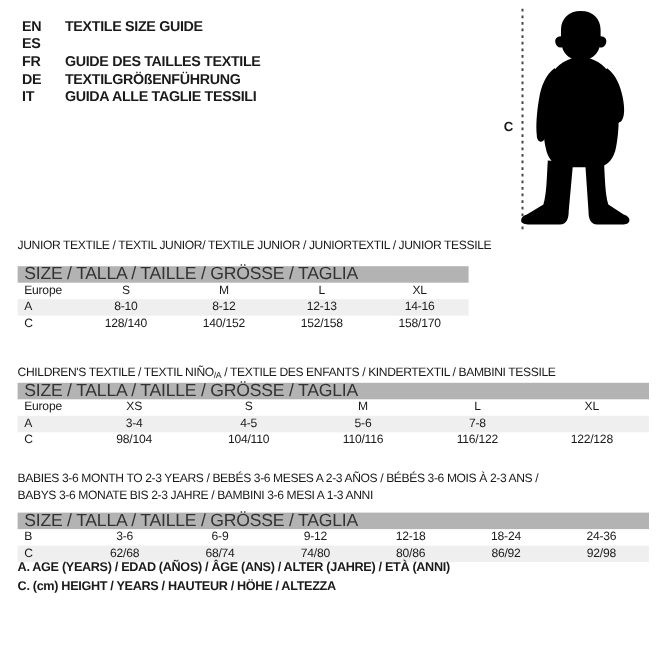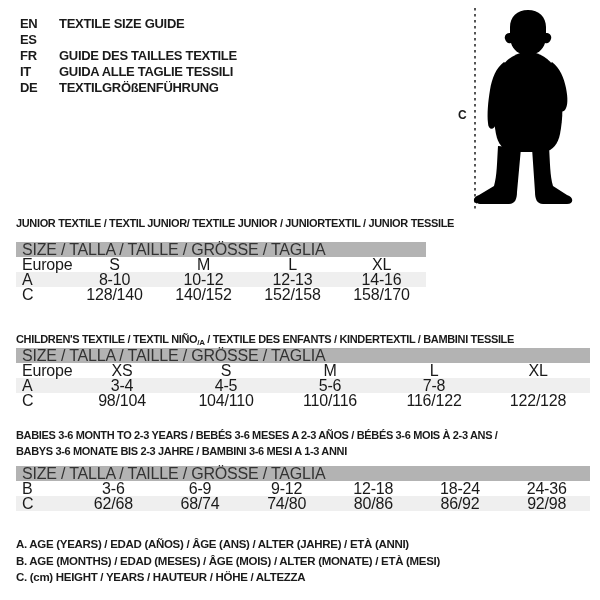--- a/index.html
+++ b/index.html
@@ -11,71 +11,71 @@
   .lang-row{display:flex;height:16px;line-height:16px;}
   .lang-code,.lang-title{font-weight:bold;font-size:13px;letter-spacing:-0.3px;white-space:nowrap;}
   .lang-code{width:39px;}
 
   
   .figure{position:absolute;left:450px;top:0;width:150px;height:215px;}
   .fig-svg{position:absolute;left:0;top:0;}
   .c-label{position:absolute;left:8px;top:108px;font-size:12px;font-weight:600;}
 
   
-  .section-heading{position:absolute;left:16px;font-size:11px;font-weight:bold;
+  .section-heading{position:absolute;left:16px;font-size:11px;font-weight:normal;
                    letter-spacing:-0.35px;white-space:nowrap;}
   #junior-heading{top:217px;}
   #children-heading{top:333px;}
   #babies-heading{top:427px;line-height:16px;}
   .sub{font-size:8px;vertical-align:-2px;}
 
   
   .size-table{position:absolute;left:16px;}
   #junior-table{top:242px;width:410px;}
   #children-table{top:348px;width:574px;}
   #babies-table{top:466px;width:574px;}
   .size-bar{height:15px;line-height:15px;background:var(--size_bar_bg,#b3b3b3);
             color:var(--size_bar_text,#333333);font-size:16px;padding-left:6px;
             letter-spacing:-0.2px;box-sizing:border-box;}
-  .t-row{display:grid;height:15px;line-height:15px;font-size:16px;letter-spacing:-0.2px;}
+  .t-row{display:grid;height:15px;line-height:15px;font-size:11px;letter-spacing:-0.2px;}
   .cols4{grid-template-columns:54px repeat(4,1fr);}
   .cols5{grid-template-columns:54px repeat(5,1fr);}
   .cols6{grid-template-columns:54px repeat(6,1fr);}
   .t-row .label{padding-left:6px;text-align:left;}
   .t-row .cell{text-align:center;}
   .shaded{background:var(--row_shade,#efefef);}
 
   
-  .notes{position:absolute;left:16px;top:536px;}
+  .notes{position:absolute;left:16px;top:508px;}
   .note-line{font-size:11.5px;font-weight:bold;line-height:16.5px;letter-spacing:-0.3px;white-space:nowrap;}
 </style>
 </head>
 <body>
 
 <div class="canvas">
 
   <div class="lang-list">
     <div class="lang-row">
       <span class="lang-code">EN</span>
       <span class="lang-title">TEXTILE SIZE GUIDE</span>
     </div>
     <div class="lang-row">
       <span class="lang-code">ES</span>
     </div>
     <div class="lang-row">
       <span class="lang-code">FR</span>
       <span class="lang-title">GUIDE DES TAILLES TEXTILE</span>
     </div>
     <div class="lang-row">
+      <span class="lang-code">DE</span>
+      <span class="lang-title">TEXTILGRÖßENFÜHRUNG</span>
+    </div>
+    <div class="lang-row">
       <span class="lang-code">IT</span>
       <span class="lang-title">GUIDA ALLE TAGLIE TESSILI</span>
-    </div>
-    <div class="lang-row">
-      <span class="lang-code">DE</span>
-      <span class="lang-title">TEXTILGRÖßENFÜHRUNG</span>
     </div>
   </div>
 
   <div class="figure">
     <span class="c-label">C</span>
     <svg class="fig-svg" width="150" height="215" viewBox="0 0 150 215">
       <line x1="25" y1="8" x2="25" y2="212" stroke="#444444" stroke-width="1.8" stroke-dasharray="2.5 3.5"></line>
       <g fill="#000000" stroke="none">
 
         <path d="M78,10 C89,10 96,17 96,27 L96,33 C100,33 102,36 101,39 C100,42 98,44 95,43
@@ -107,21 +107,21 @@
     <div class="t-row cols4">
       <span class="label">Europe</span>
       <span class="cell">S</span>
       <span class="cell">M</span>
       <span class="cell">L</span>
       <span class="cell">XL</span>
     </div>
     <div class="t-row cols4 shaded">
       <span class="label">A</span>
       <span class="cell">8-10</span>
-      <span class="cell">10-12</span>
+      <span class="cell">8-12</span>
       <span class="cell">12-13</span>
       <span class="cell">14-16</span>
     </div>
     <div class="t-row cols4">
       <span class="label">C</span>
       <span class="cell">128/140</span>
       <span class="cell">140/152</span>
       <span class="cell">152/158</span>
       <span class="cell">158/170</span>
     </div>
@@ -178,17 +178,16 @@
       <span class="cell">68/74</span>
       <span class="cell">74/80</span>
       <span class="cell">80/86</span>
       <span class="cell">86/92</span>
       <span class="cell">92/98</span>
     </div>
   </div>
 
   <div class="notes">
     <div class="note-line">A. AGE (YEARS) / EDAD (AÑOS) / ÂGE (ANS) / ALTER (JAHRE) / ETÀ (ANNI)</div>
-    <div class="note-line">B. AGE (MONTHS) / EDAD (MESES) / ÂGE (MOIS) / ALTER (MONATE) / ETÀ (MESI)</div>
     <div class="note-line">C. (cm) HEIGHT / YEARS / HAUTEUR / HÖHE / ALTEZZA</div>
   </div>
 
 </div>
 
 </body></html>

